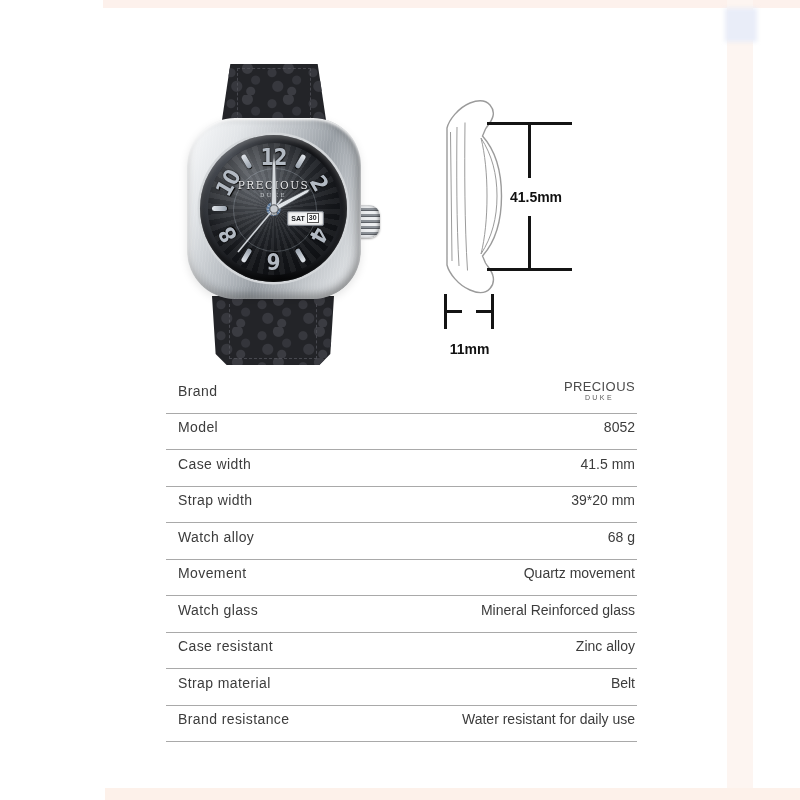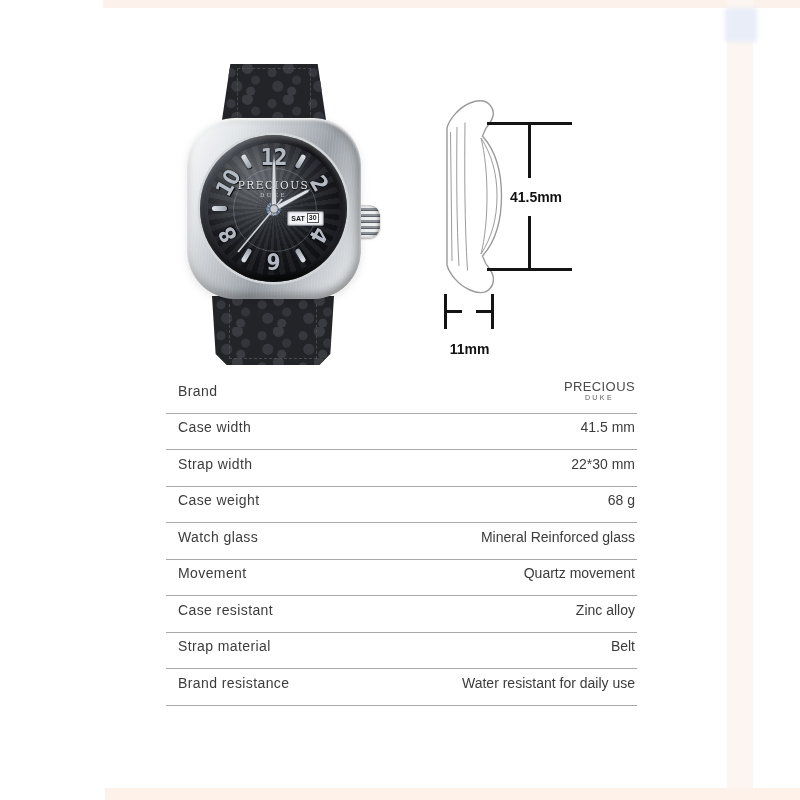--- a/index.html
+++ b/index.html
@@ -230,40 +230,44 @@
 
   <div class="spec-table" id="spec-table">
       <div class="spec-row">
         <span class="spec-label">Brand</span>
         <span class="spec-value logo">
           <div class="logo-line1">PRECIOUS</div>
           <div class="logo-line2">DUKE</div>
         </span>
       </div>
       <div class="spec-row">
+        <span class="spec-label">Model</span>
+        <span class="spec-value">8052</span>
+      </div>
+      <div class="spec-row">
         <span class="spec-label">Case width</span>
         <span class="spec-value">41.5 mm</span>
       </div>
       <div class="spec-row">
         <span class="spec-label">Strap width</span>
-        <span class="spec-value">22*30 mm</span>
-      </div>
-      <div class="spec-row">
-        <span class="spec-label">Case weight</span>
+        <span class="spec-value">39*20 mm</span>
+      </div>
+      <div class="spec-row">
+        <span class="spec-label">Watch alloy</span>
         <span class="spec-value">68 g</span>
+      </div>
+      <div class="spec-row">
+        <span class="spec-label">Movement</span>
+        <span class="spec-value">Quartz movement</span>
       </div>
       <div class="spec-row">
         <span class="spec-label">Watch glass</span>
         <span class="spec-value">Mineral Reinforced glass</span>
       </div>
       <div class="spec-row">
-        <span class="spec-label">Movement</span>
-        <span class="spec-value">Quartz movement</span>
-      </div>
-      <div class="spec-row">
         <span class="spec-label">Case resistant</span>
         <span class="spec-value">Zinc alloy</span>
       </div>
       <div class="spec-row">
         <span class="spec-label">Strap material</span>
         <span class="spec-value">Belt</span>
       </div>
       <div class="spec-row">
         <span class="spec-label">Brand resistance</span>
         <span class="spec-value">Water resistant for daily use</span>

